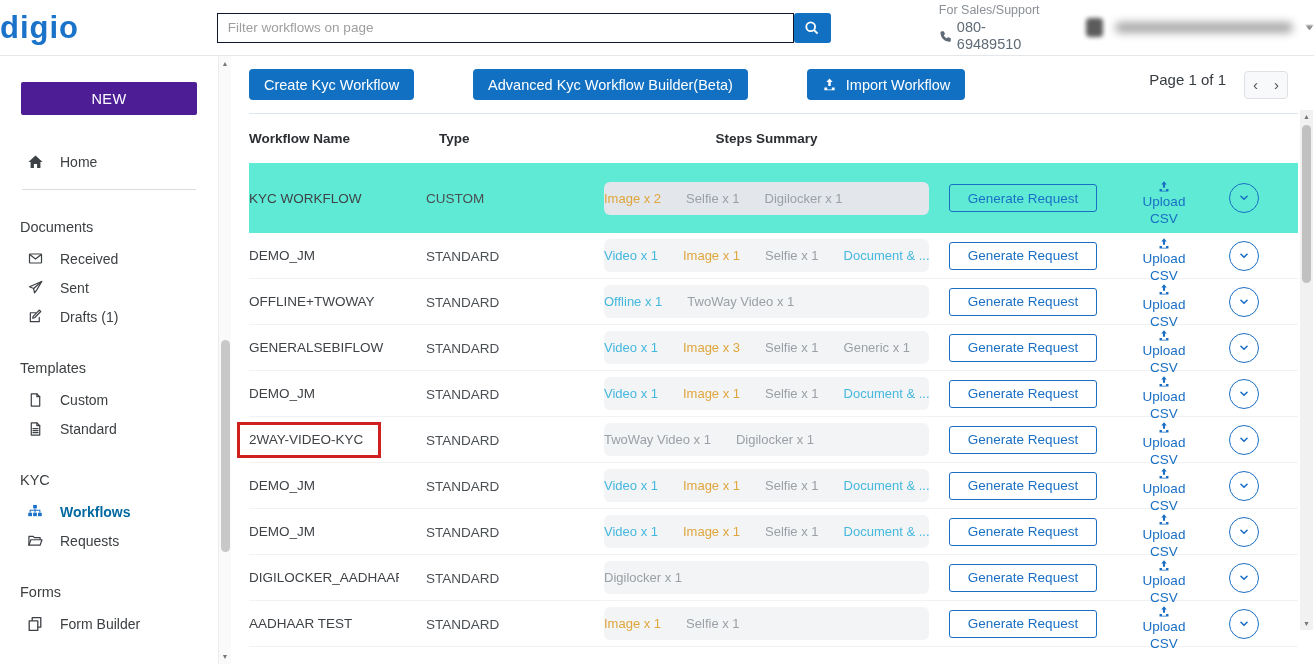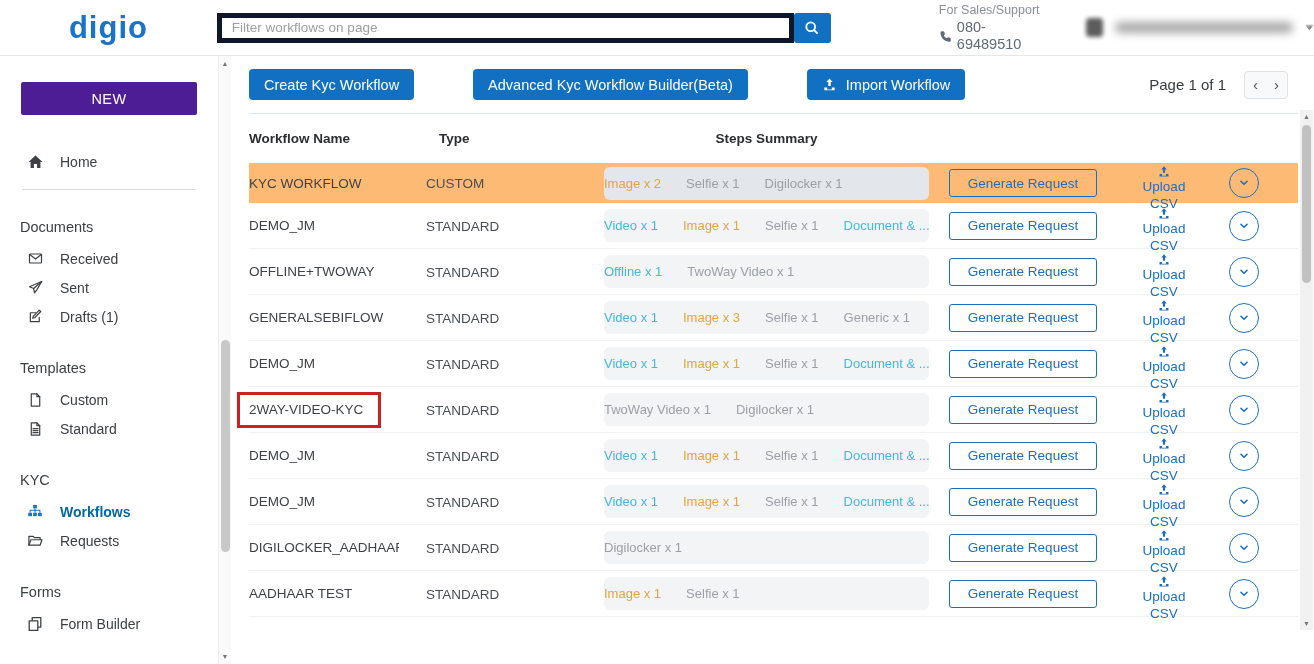--- a/index.html
+++ b/index.html
@@ -1,24 +1,24 @@
 <!DOCTYPE html>
 <html><head>
 <meta charset="utf-8">
 <style>
   * { box-sizing: border-box; margin: 0; padding: 0; }
   html,body { width:1314px; height:664px; overflow:hidden; background:#fff;
     font-family:"Liberation Sans", sans-serif; }
 
   
   .app-header { height:56px; border-bottom:1px solid #e4e6e8; display:flex; align-items:center; background:#fff; }
-  .logo-wrap { width:230px; text-align:center; }
+  .logo-wrap { width:230px; }
   .logo { font-size:31px; color:#1a73c8; font-weight:600; letter-spacing:1px; cursor:pointer; }
   .search-group { display:flex; align-items:center; }
-  .search-input { width:577px; height:30px; border:5px solid #0f172a; padding:0 10px; font-size:13.5px; color:#333;
+  .search-input { width:577px; height:30px; border:1px solid #0f172a; padding:0 10px; font-size:13.5px; color:#333;
     font-family:"Liberation Sans", sans-serif; outline:none; }
   .search-input::placeholder { color:#9e9e9e; }
   .search-btn { width:37px; height:30px; background:#1170c2; border:none; border-radius:3px; margin-left:0;
     display:flex; align-items:center; justify-content:center; cursor:pointer; }
   .support { margin-left:108px; font-size:12.5px; color:#8a9097; line-height:17px; }
   .support-phone { display:flex; align-items:center; gap:5px; color:#5f6b76; font-size:14.5px; }
   .user { margin-left:42px; display:flex; align-items:center; gap:12px; }
   .avatar-blur { width:17px; height:19px; background:#5c5c5c; border-radius:4px; filter:blur(2px); }
   .email-blur { width:178px; height:11px; background:#a9a9a9; border-radius:6px; filter:blur(4px); }
   .caret-blur { width:9px; height:6px; background:#8a8a8a; clip-path:polygon(0 0,100% 0,50% 100%); filter:blur(1.5px); }
@@ -42,39 +42,39 @@
   .nav-item .ni-label { margin-left:16px; white-space:nowrap; }
   .nav-item.active { color:#0369a1; font-weight:bold; }
   .nav-divider { border-top:1px solid #dcdcdc; margin:13px 22px 0; }
   .section-header { margin:29px 0 9px 20px; font-size:14.5px; color:#3c4043; }
 
   
   .toolbar { display:flex; align-items:center; padding:13px 0 13px 0; border-bottom:1px solid #d9e7f6;gap:48px; }
   .btn-primary { background:#1170c2; color:#fff; border:none; border-radius:4px; height:31px; padding:0 15px;
     font-size:14.5px; margin-right:11px; display:flex; align-items:center; gap:9px; cursor:pointer;
     font-family:"Liberation Sans", sans-serif; }
-  .page-info { margin-left:auto; display:flex; align-items:center; gap:18px; margin-right:10px; }
+  .page-info { margin-left:auto; display:flex; align-items:flex-start; gap:18px; margin-right:10px; }
   .page-label { font-size:15px; color:#363b40; }
   .pager { display:flex; border:1px solid #dfe1e5; background:#f8f9fa; border-radius:4px; height:28px; overflow:hidden; }
   .pager button { width:21px; border:none; background:transparent; font-size:15px; color:#4a4f54; cursor:pointer;
     line-height:26px; font-family:"Liberation Sans", sans-serif; }
 
   
   .thead { display:flex; align-items:center; height:49px; font-size:13.5px; font-weight:bold; color:#2b2f33; }
   .col-name  { width:160px; }
   .col-type  { width:140px; padding-left:17px; }
   .col-steps { width:400px; }
   .col-gen   { width:165px; display:flex; justify-content:flex-start; }
   .col-upload{ width:100px; display:flex; justify-content:center; }
   .col-chev  { width:60px; display:flex; justify-content:center; }
   .thead .col-type { padding-left:30px; }
   .thead .col-steps { text-align:center; padding-left:35px; }
 
   .trow { display:flex; align-items:center; height:46px; border-bottom:1px solid #f1f2f3; }
-  .trow.highlighted { background:#fdba74; height:40px; border-bottom:none; }
+  .trow.highlighted { background:#5eead4; height:70px; border-bottom:none; }
   .name-text { font-size:13.5px; color:#3f4347; white-space:nowrap; overflow:hidden; display:block; max-width:150px; }
   .red-box { border:3px solid #cf1f1f; margin-left:-12px; padding-left:9px; width:144px; height:36px;
     display:flex; align-items:center; }
   .type-text { font-size:13.5px; color:#4a4f54; }
   .steps-chip { width:325px; height:33px; margin-left:55px; background:#f3f4f6; border-radius:6px;
     display:flex; align-items:center; justify-content:flex-start; gap:25px; font-size:13px; white-space:nowrap; }
   .trow.highlighted .steps-chip { background:#e3e6ea; }
   .chip-blue   { color:#45b8dd; }
   .chip-orange { color:#dfa63e; }
   .chip-gray   { color:#9aa0a6; }

